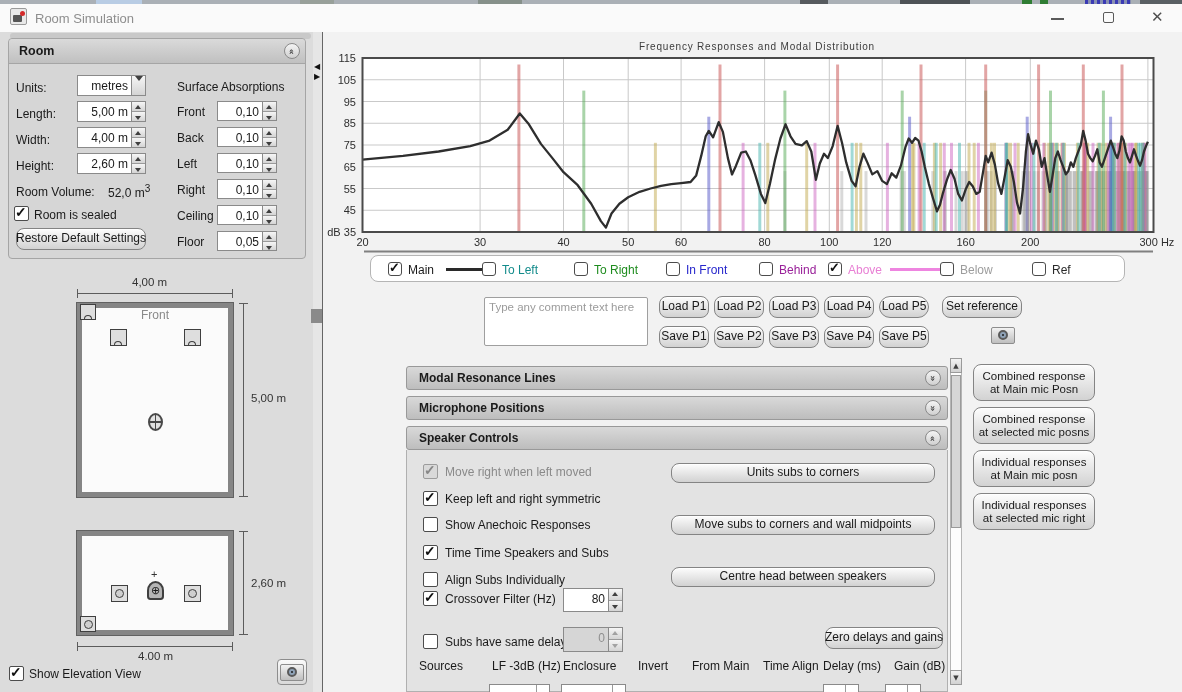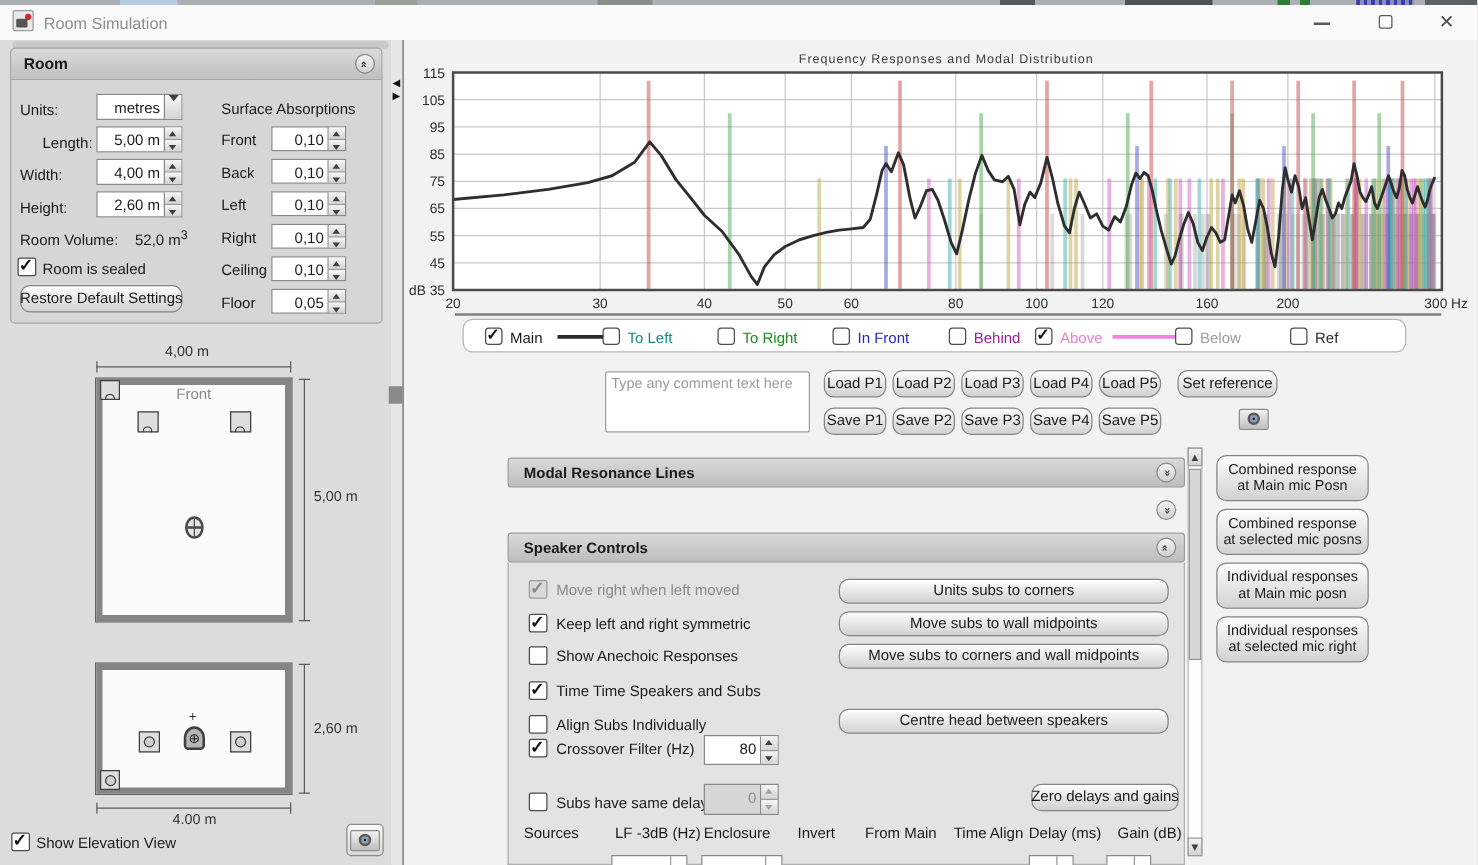--- a/index.html
+++ b/index.html
@@ -490,21 +490,21 @@
   <div class="pinput" style="left:823px;top:684px;width:36px;height:14px"></div>
   <div class="pinput" style="left:885px;top:684px;width:36px;height:14px"></div>
 
   <div class="abs" style="left:950px;top:358px;width:12px;height:327px;background:#fdfdfd;border:1px solid #b5b5b5;box-sizing:border-box"></div>
   <div class="sb-btn" style="left:950px;top:358px;width:12px;height:15px">▲</div>
   <div class="abs" style="left:951px;top:375px;width:10px;height:153px;background:#d6d6d6;border:1px solid #9a9a9a;box-sizing:border-box"></div>
   <div class="sb-btn" style="left:950px;top:670px;width:12px;height:15px">▼</div>
 
   <div id="response-buttons"></div>
 
-<span class="lbl" style="left: 16px; top: 107px; margin-left: 18px;">Length:</span>
+<span class="lbl" style="left: 16px; top: 107px;">Length:</span>
     <div class="spin" style="left: 77px; top: 101px; width: 69px; height: 21px;">
       <span class="val">5,00 m</span>
       <span class="arr">
         <span class="up"></span>
         <span class="dn"></span>
       </span>
     </div>
     <span class="lbl" style="left: 16px; top: 133px;">Width:</span>
     <div class="spin" style="left: 77px; top: 127px; width: 69px; height: 21px;">
       <span class="val">4,00 m</span>
@@ -578,41 +578,43 @@
     <div class="btn" style="left: 714px; top: 326px; width: 50px; height: 22px;">Save P2</div>
     <div class="btn" style="left: 769px; top: 326px; width: 50px; height: 22px;">Save P3</div>
     <div class="btn" style="left: 824px; top: 326px; width: 50px; height: 22px;">Save P4</div>
     <div class="btn" style="left: 879px; top: 326px; width: 50px; height: 22px;">Save P5</div>
     <div class="sect-hdr" style="left: 406px; top: 366px; width: 542px; height: 24px;">
       <span>Modal Resonance Lines</span>
     </div>
     <div class="chev down" style="left: 925px; top: 370px;">
       <span>»</span>
     </div>
+    <div class="sect-hdr" style="left: 406px; top: 396px; width: 542px; height: 24px;">
+      <span>Microphone Positions</span>
+    </div>
     <div class="chev down" style="left: 925px; top: 400px;">
       <span>»</span>
     </div>
     <div class="sect-hdr" style="left: 406px; top: 426px; width: 542px; height: 24px;">
       <span>Speaker Controls</span>
     </div>
     <div class="chev up" style="left: 925px; top: 430px;">
       <span>»</span>
     </div>
     <span class="cb on dis" style="left: 423px; top: 464px;"></span>
     <span class="lbl muted" style="left: 445px; top: 465px;">Move right when left moved</span>
     <span class="cb on" style="left: 423px; top: 491px;"></span>
     <span class="lbl" style="left: 445px; top: 492px;">Keep left and right symmetric</span>
     <span class="cb" style="left: 423px; top: 517px;"></span>
     <span class="lbl" style="left: 445px; top: 518px;">Show Anechoic Responses</span>
     <span class="cb on" style="left: 423px; top: 545px;"></span>
     <span class="lbl" style="left: 445px; top: 546px;">Time Time Speakers and Subs</span>
     <span class="cb" style="left: 423px; top: 572px;"></span>
     <span class="lbl" style="left: 445px; top: 573px;">Align Subs Individually</span>
     <div class="btn" style="left: 671px; top: 463px; width: 264px; height: 20px;">Units subs to corners</div>
-    <div class="btn" style="left: 671px; top: 489px; width: 264px; height: 20px;">Move subs to wall midpoints</div>
     <div class="btn" style="left: 671px; top: 515px; width: 264px; height: 20px;">Move subs to corners and wall midpoints</div>
     <div class="btn" style="left: 671px; top: 567px; width: 264px; height: 20px;">Centre head between speakers</div>
     <span class="lbl" style="left: 419px; top: 659px;">Sources</span>
     <span class="lbl" style="left: 492px; top: 659px;">LF -3dB (Hz)</span>
     <span class="lbl" style="left: 563px; top: 659px;">Enclosure</span>
     <span class="lbl" style="left: 638px; top: 659px;">Invert</span>
     <span class="lbl" style="left: 692px; top: 659px;">From Main</span>
     <span class="lbl" style="left: 763px; top: 659px;">Time Align</span>
     <span class="lbl" style="left: 823px; top: 659px;">Delay (ms)</span>
     <span class="lbl" style="left: 894px; top: 659px;">Gain (dB)</span>

